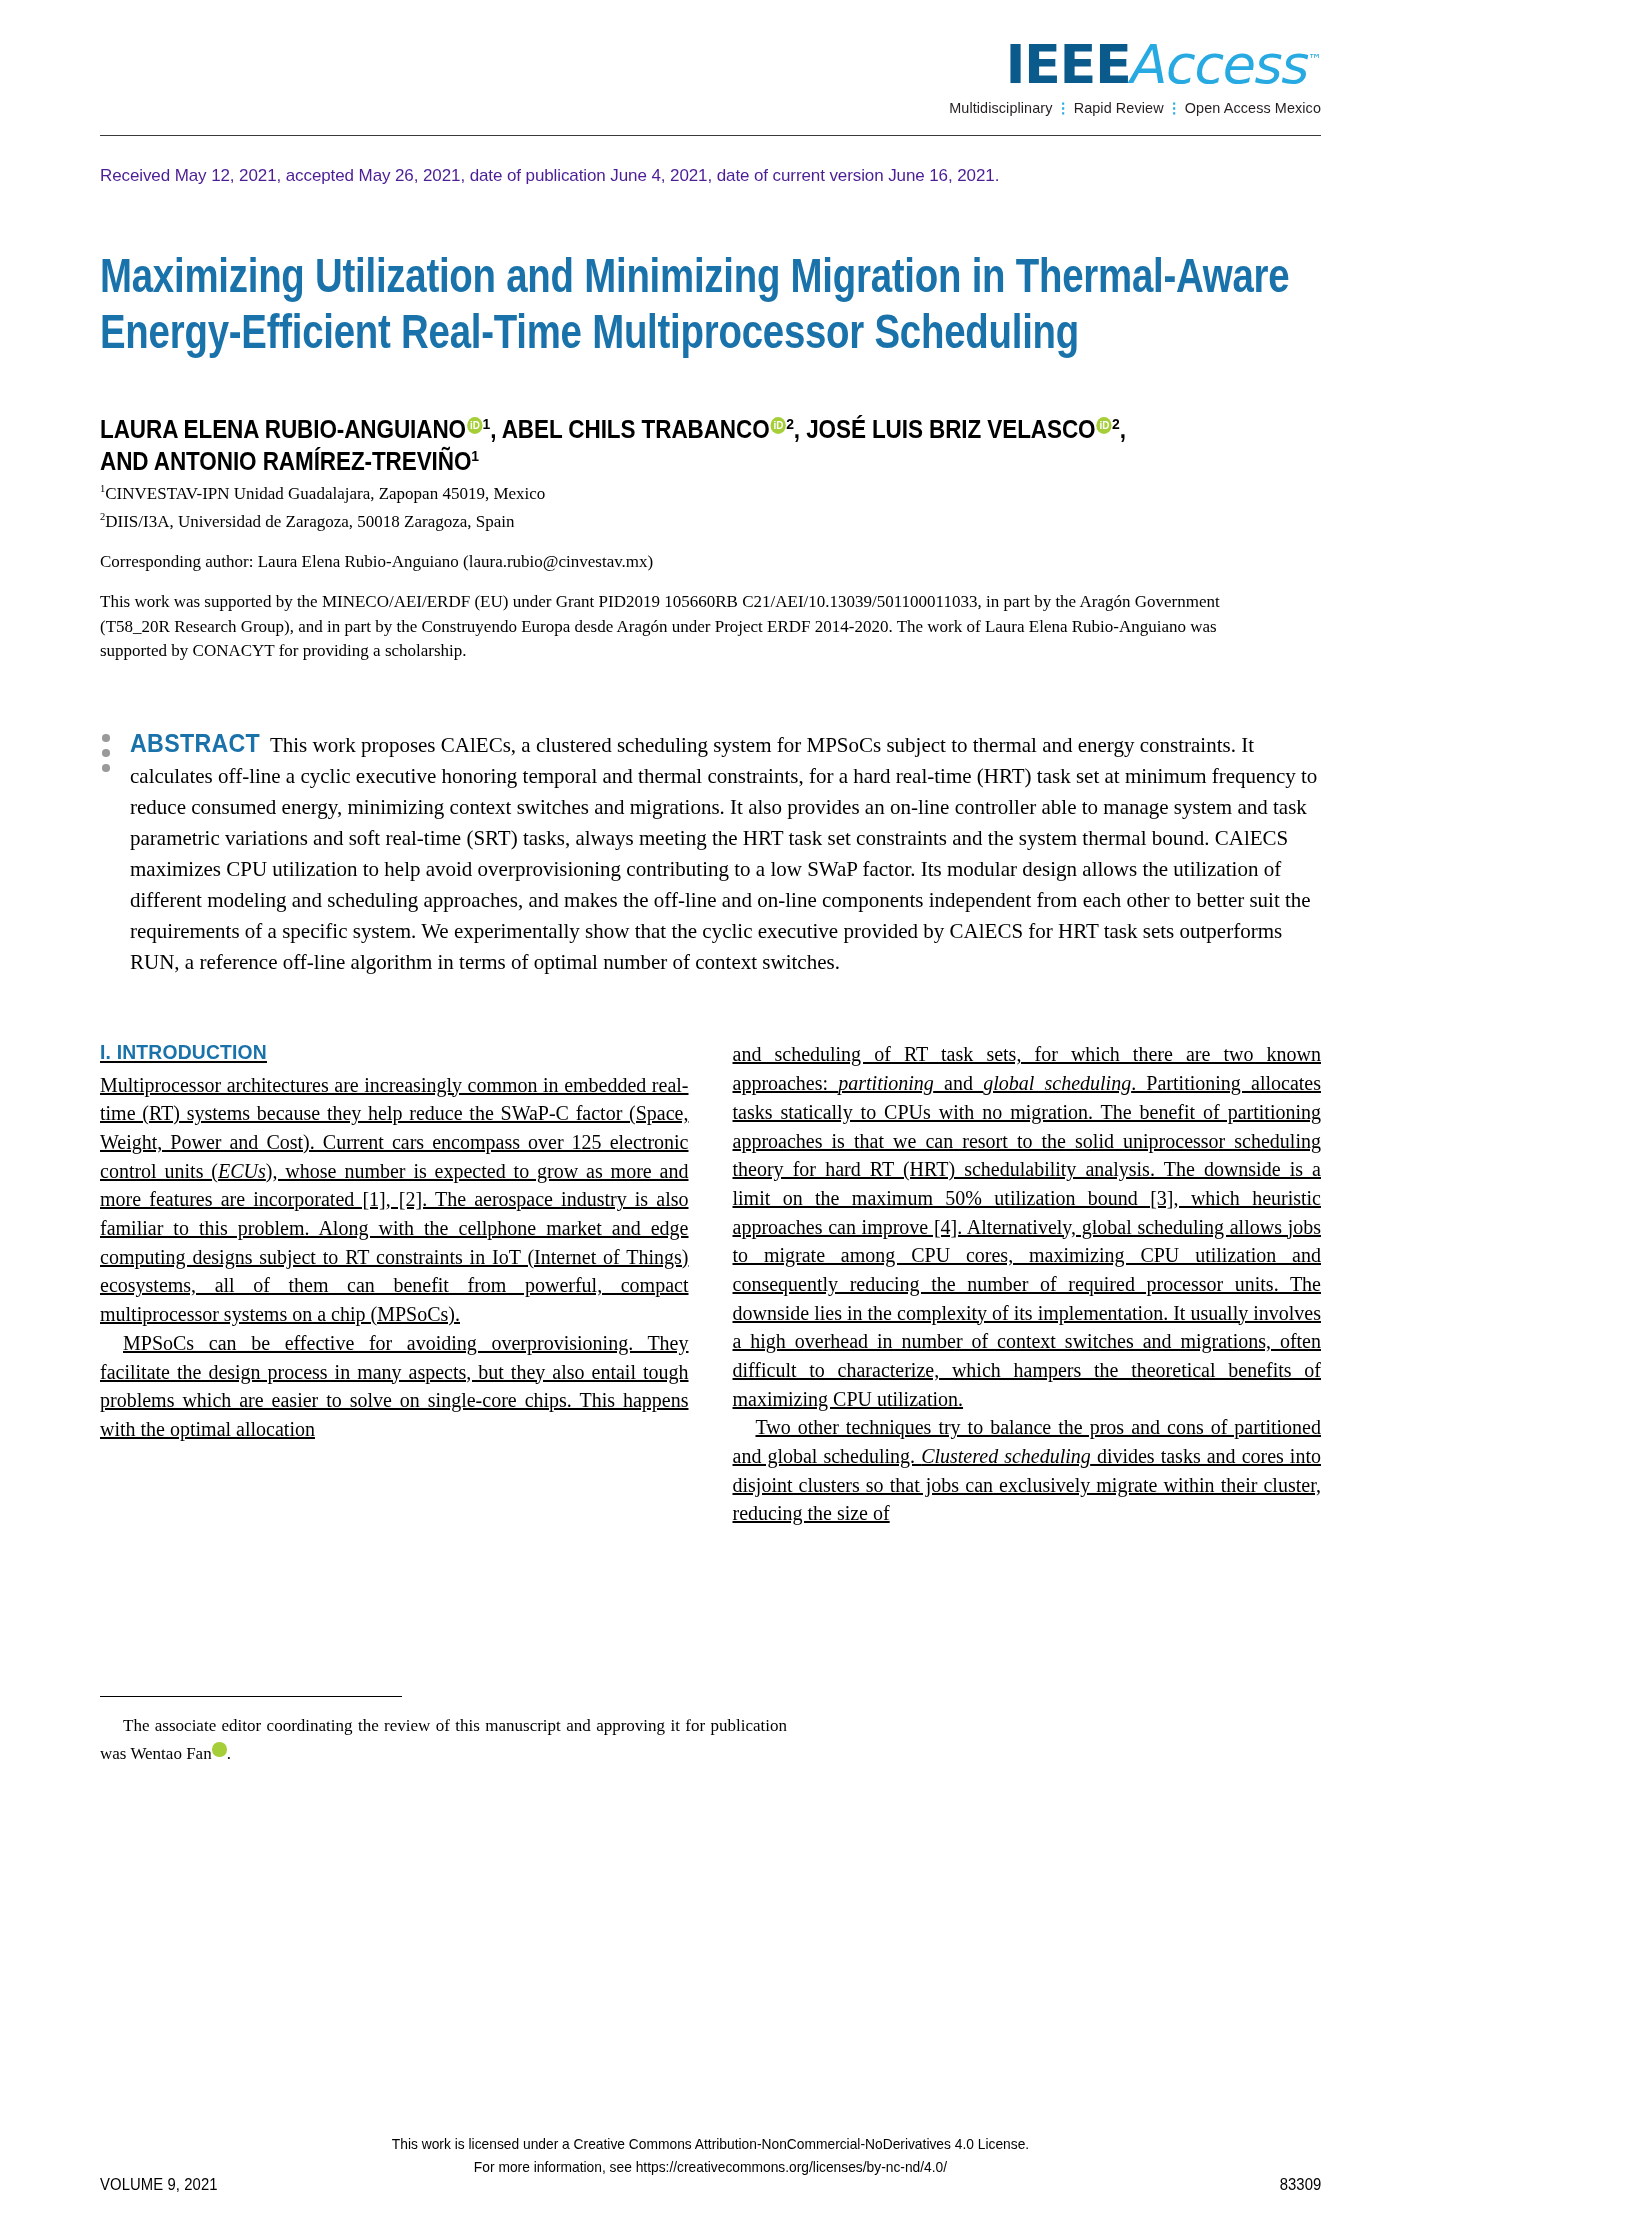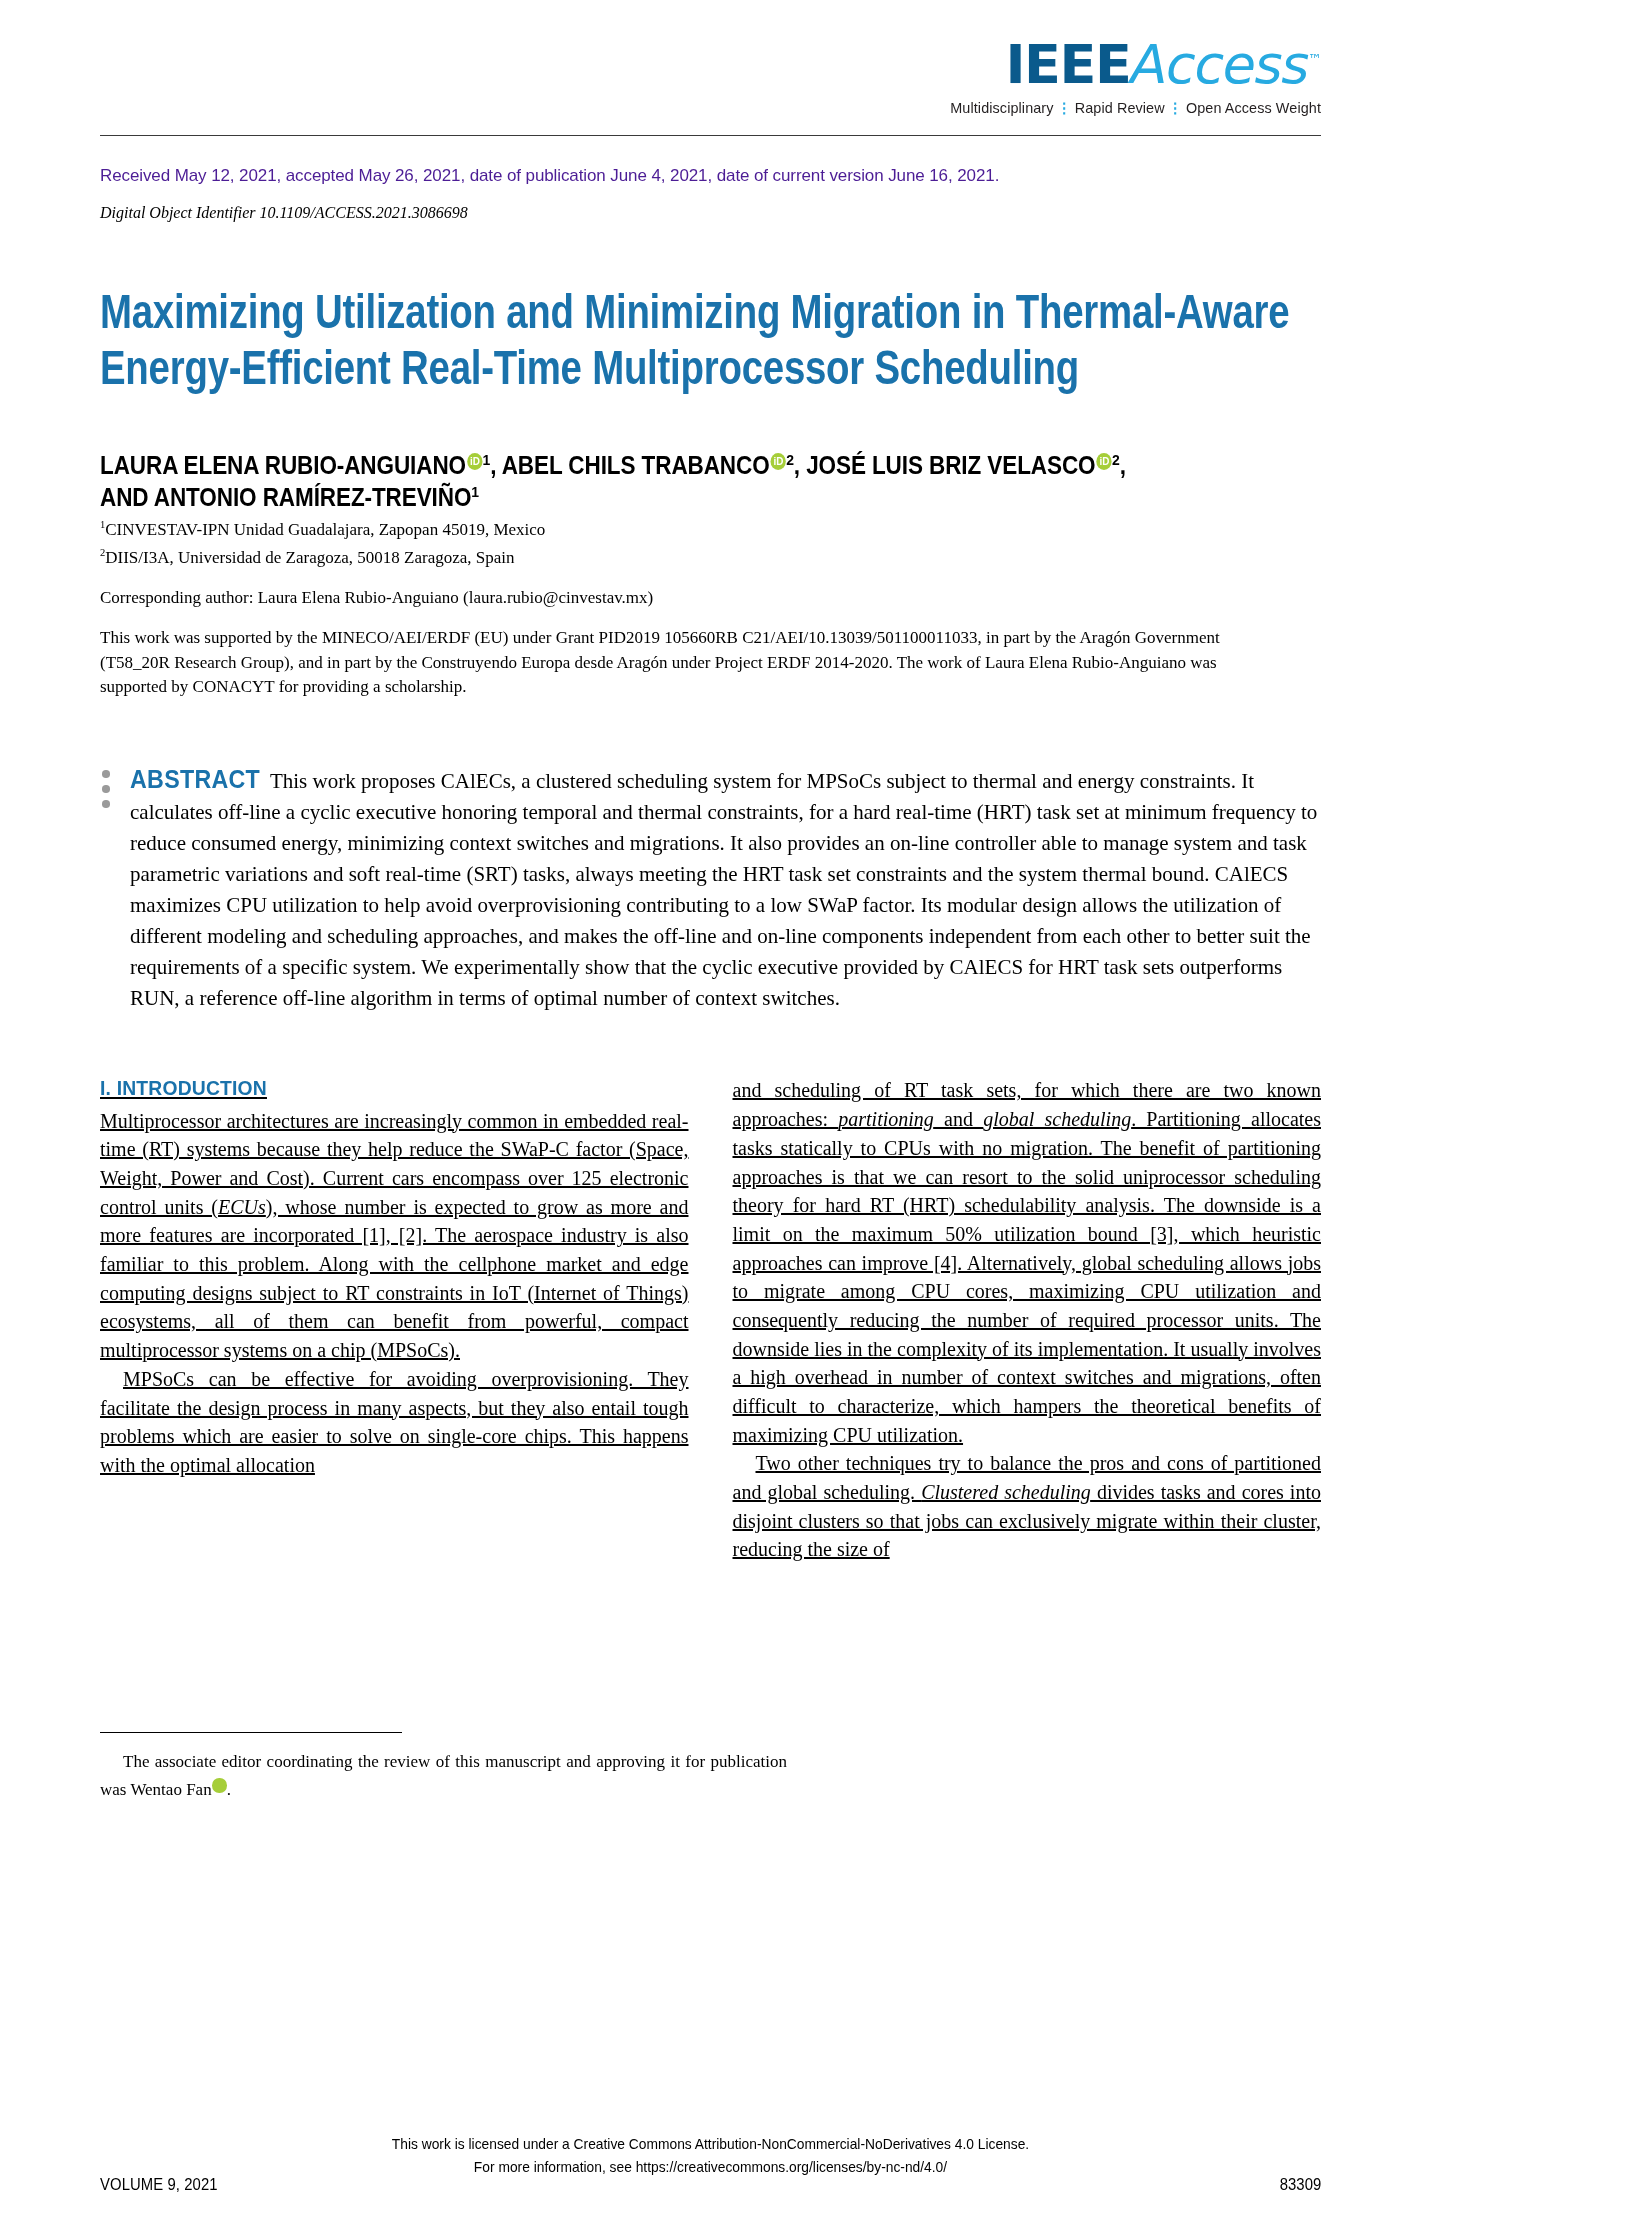--- a/index.html
+++ b/index.html
@@ -323,28 +323,27 @@
   i.it { font-style: italic; }
 </style>
 </head>
 <body>
 
 <div class="page">
 
   <div class="masthead">
     <div class="logo-block">
       <div class="logo-wordmark"><span class="logo-ieee">IEEE</span><span class="logo-access">Access</span><span class="logo-tm">™</span></div>
-      <div class="logo-tagline"><span>Multidisciplinary</span><span class="tag-dots">⋮</span><span>Rapid Review</span><span class="tag-dots">⋮</span><span>Open Access Weight</span></div>
+      <div class="logo-tagline"><span>Multidisciplinary</span><span class="tag-dots">⋮</span><span>Rapid Review</span><span class="tag-dots">⋮</span><span>Open Access Mexico</span></div>
     </div>
     <div class="rule-top" style="position:absolute;left:0;right:0;bottom:0;"></div>
   </div>
 
   <div class="dates-block">
     <div class="received-line">Received May 12, 2021, accepted May 26, 2021, date of publication June 4, 2021, date of current version June 16, 2021.</div>
-    <div class="doi-line">Digital Object Identifier 10.1109/ACCESS.2021.3086698</div>
   </div>
 
   <h1 class="title">Maximizing Utilization and Minimizing Migration in Thermal-Aware Energy-Efficient Real-Time Multiprocessor Scheduling</h1>
 
   <div class="authors">
     <span>LAURA ELENA RUBIO-ANGUIANO</span><span class="orcid">iD</span><span class="sup">1</span><span>, ABEL CHILS TRABANCO</span><span class="orcid">iD</span><span class="sup">2</span><span>, JOSÉ LUIS BRIZ VELASCO</span><span class="orcid">iD</span><span class="sup">2</span><span>,</span><br>
     <span>AND ANTONIO RAMÍREZ-TREVIÑO</span><span class="sup">1</span>
   </div>
 
   <div class="affil"><span class="sup">1</span><span>CINVESTAV-IPN Unidad Guadalajara, Zapopan 45019, Mexico</span></div>

